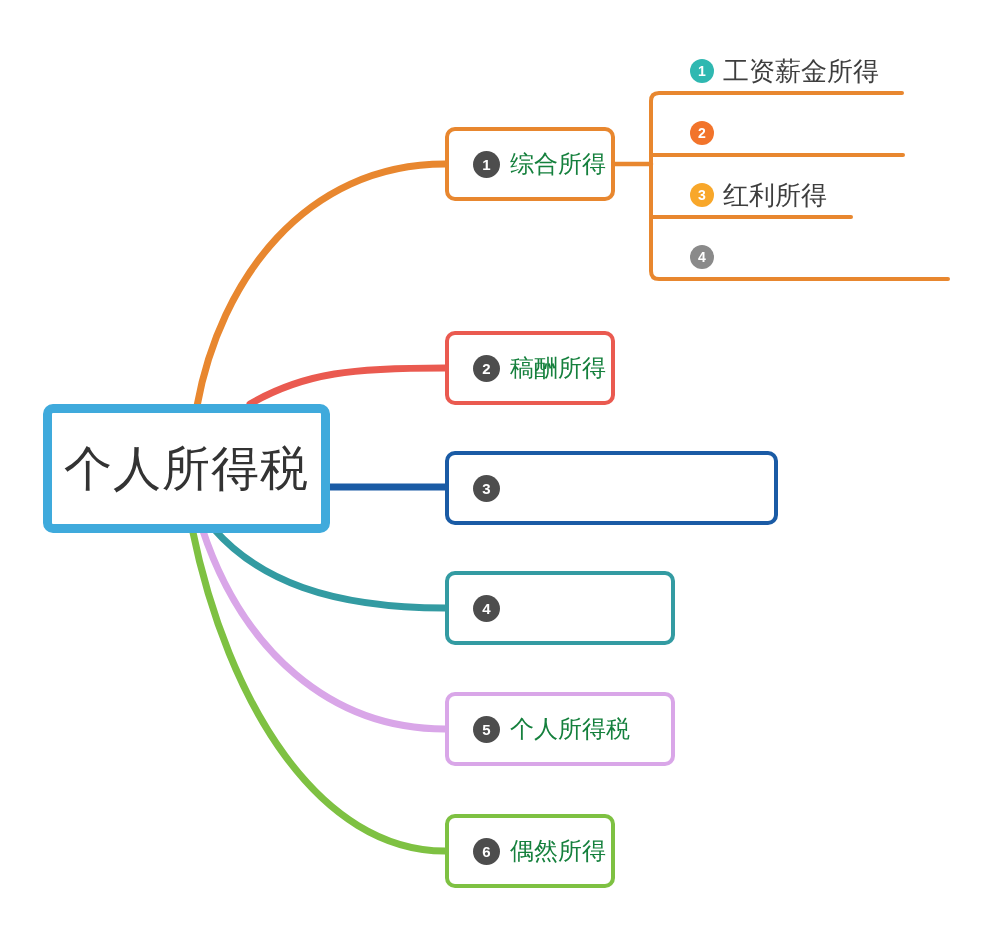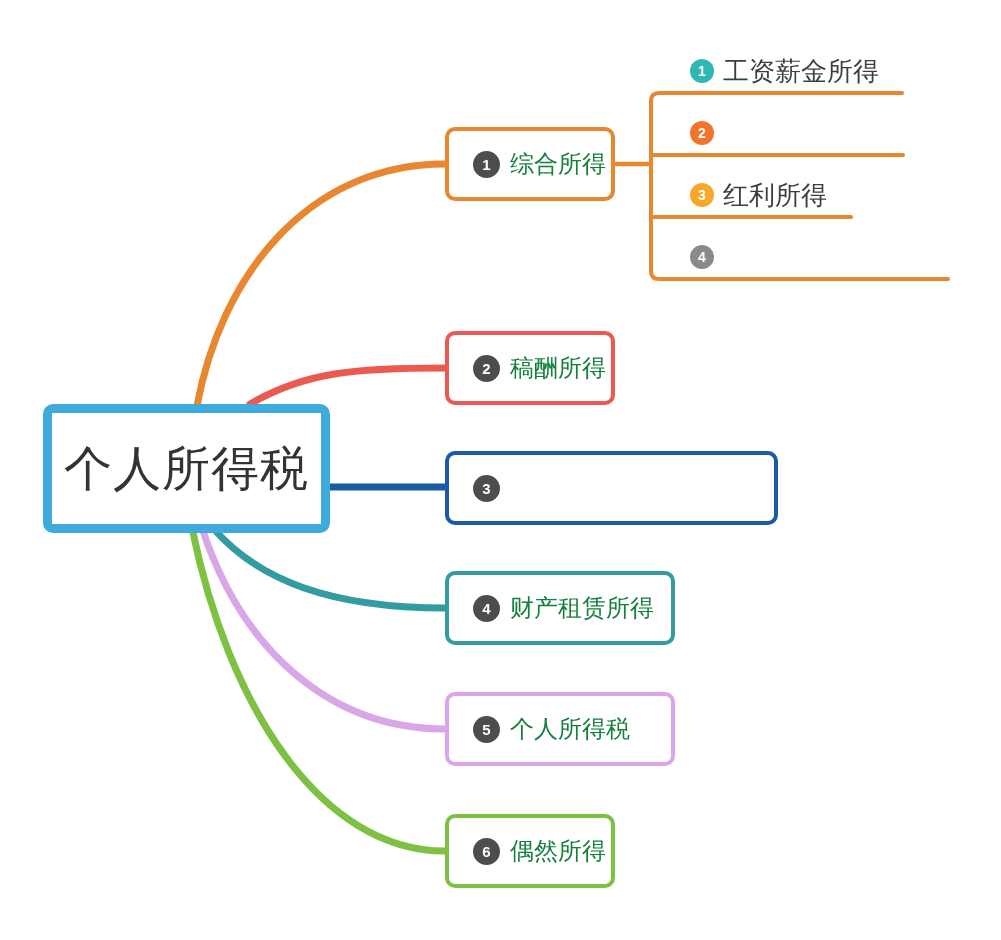--- a/index.html
+++ b/index.html
@@ -125,21 +125,20 @@
     <span class="badge" style="background: rgb(77, 77, 77);">2</span>
     <span class="branch-label">稿酬所得</span>
   </div>
 
   <div class="node branch-node n3" style="border-color: rgb(26, 91, 165);">
     <span class="badge" style="background: rgb(77, 77, 77);">3</span>
   </div>
 
   <div class="node branch-node n4" style="border-color: rgb(51, 155, 162);">
     <span class="badge" style="background: rgb(77, 77, 77);">4</span>
-    <span class="branch-label">财产租赁所得</span>
   </div>
 
   <div class="node branch-node n5" style="border-color: rgb(217, 166, 232);">
     <span class="badge" style="background: rgb(77, 77, 77);">5</span>
     <span class="branch-label">个人所得税</span>
   </div>
 
   <div class="node branch-node n6" style="border-color: rgb(126, 193, 66);">
     <span class="badge" style="background: rgb(77, 77, 77);">6</span>
     <span class="branch-label">偶然所得</span>

